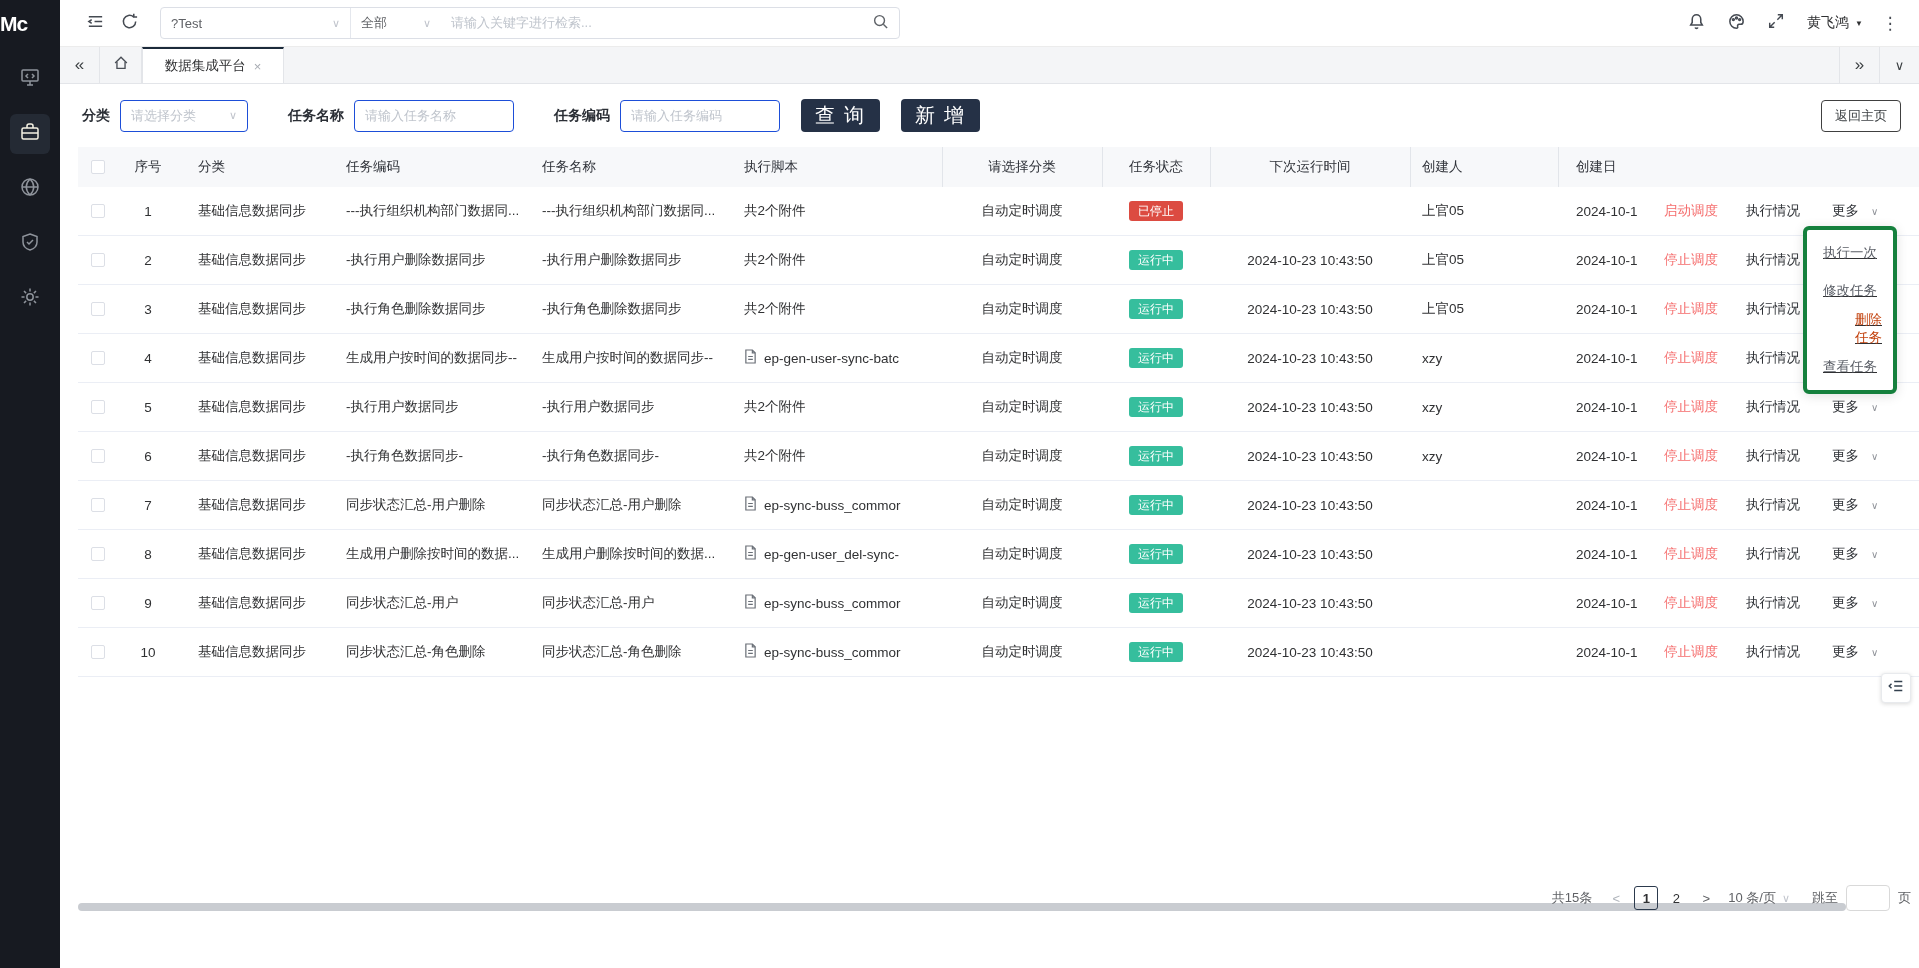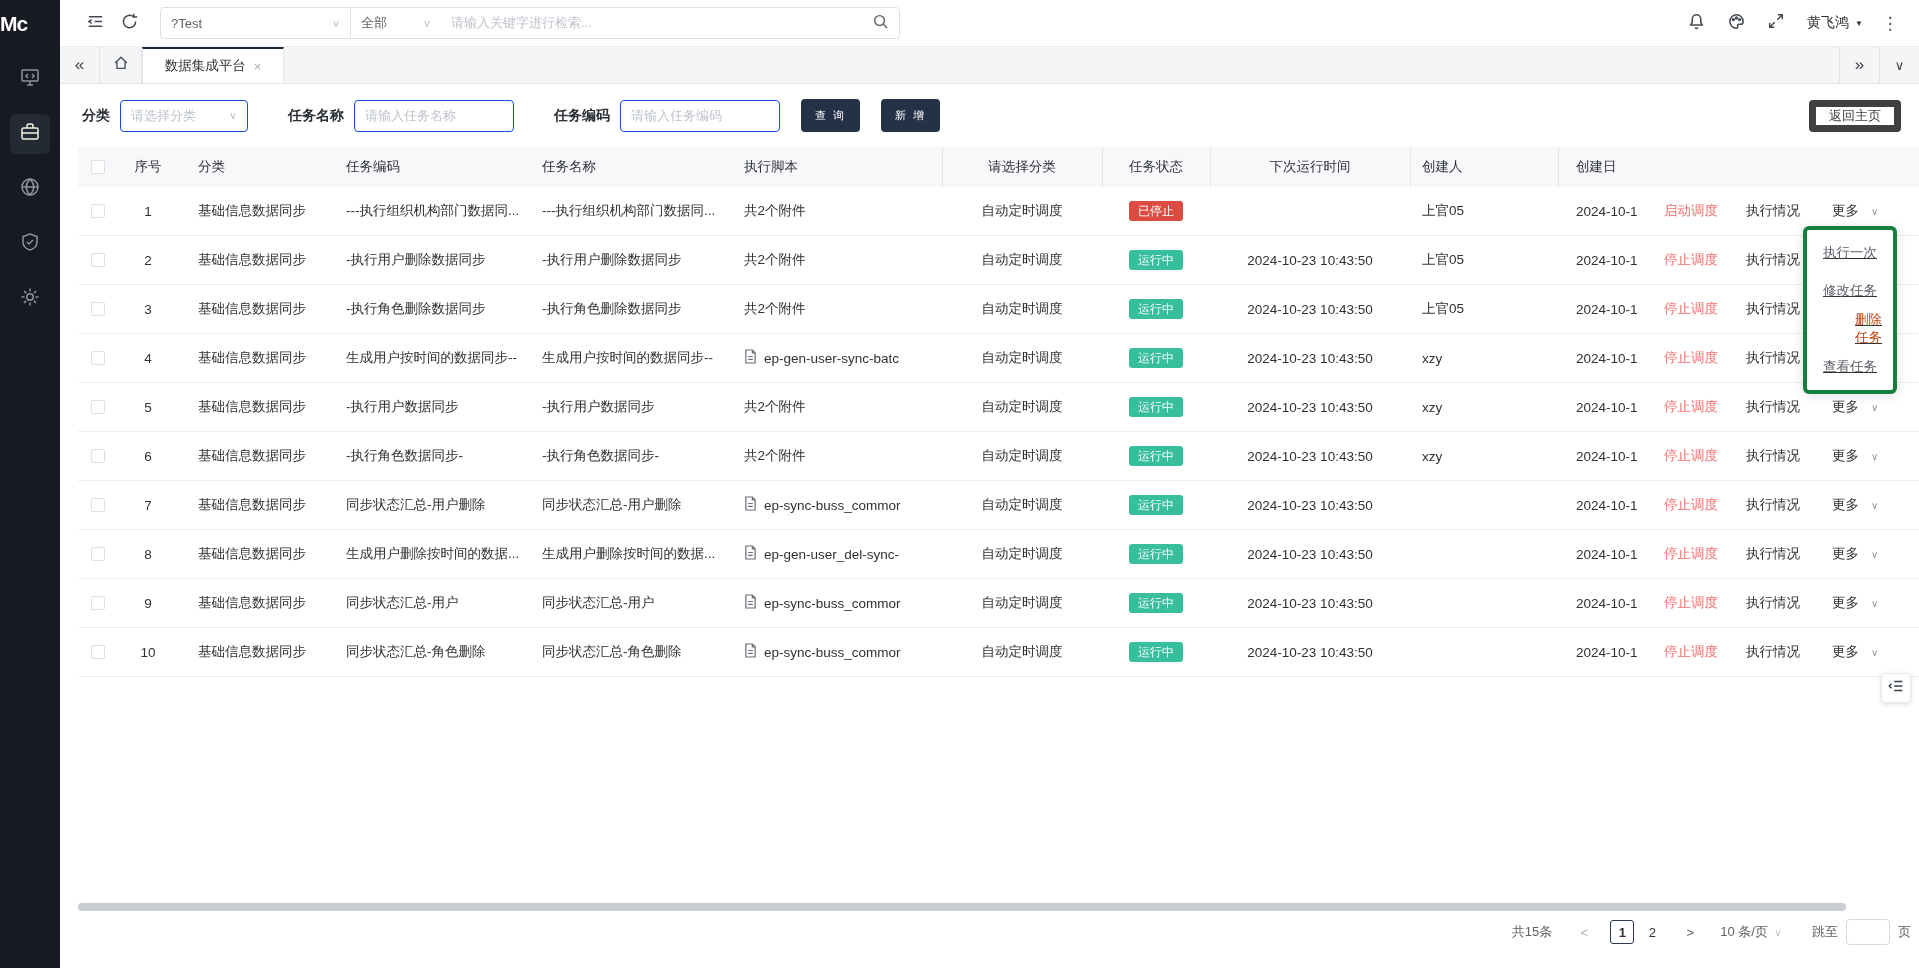--- a/index.html
+++ b/index.html
@@ -51,22 +51,22 @@
   
   .filterbar { height:63px; background:#fff; display:flex; align-items:center; padding:0 18px 0 22px; }
   .f-label { font-size:14px; color:#2b2f36; font-weight:600; margin-right:10px; white-space:nowrap; }
   .f-select, .f-input { height:32px; border:1px solid #1d4ed8; border-radius:4px; background:#fff;
     display:flex; align-items:center; padding:0 10px; font-size:13px; color:#bfc4cc; }
   .f-select { width:128px; justify-content:space-between; }
   .f-select .caret { color:#c0c4cc; font-size:11px; }
   .f-input { width:160px; }
   .gap-lg { margin-left:40px; }
   .btn-primary { height:33px; padding:0 14px; background:#253146; color:#fff; border:none; border-radius:4px;
-    font-size:11px; margin-left:21px; letter-spacing:2px; font-family:Liberation Sans, sans-serif; }
-  .btn-plain { height:32px; padding:0 13px; background:#fff; color:#3c4043; border:7px solid #404040; border-radius:4px;
+    font-size:20px; margin-left:21px; letter-spacing:2px; font-family:Liberation Serif, serif; }
+  .btn-plain { height:32px; padding:0 13px; background:#fff; color:#3c4043; border:1px solid #404040; border-radius:4px;
     font-size:13px; margin-left:auto; font-family:inherit; }
 
   
   .table { margin-left:18px; width:1841px; }
   .tr { display:grid; grid-template-columns:40px 60px 148px 196px 202px 218px 160px 108px 200px 148px 88px 273px; align-items:center; }
   .thead { height:40px; background:#f7f8fa; color:#30333a; font-weight:500; font-size:13.5px; }
   .thead .cell.sep { box-shadow:inset 1px 0 0 #e2e5ea; }
   .trow { height:49px; border-bottom:1px solid #ebeef5; font-size:13.5px; color:#303133; }
   .cell { padding-left:20px; white-space:nowrap; overflow:hidden; height:100%; display:flex; align-items:center; }
   .cell.center { justify-content:center; padding-left:0; }
@@ -95,21 +95,21 @@
 
   
   .hscroll { position:absolute; left:78px; top:903px; width:1768px; height:8px; border-radius:4px; background:#c9ccd1; z-index:10; }
 
   
   .float-btn { position:absolute; left:1881px; top:673px; width:30px; height:30px; background:#fff; border:1px solid #e8eaed;
     border-radius:4px; box-shadow:0 1px 4px rgba(0,0,0,.15); display:flex; align-items:center; justify-content:center; z-index:20; }
   .float-btn svg { stroke:#33404e; fill:none; stroke-width:1.6; }
 
   
-  .pager { position:absolute; right:8px; top:918px; height:28px; display:flex; align-items:center; gap:16px; font-size:13px; color:#606266; z-index:10; }
+  .pager { position:absolute; right:8px; top:884px; height:28px; display:flex; align-items:center; gap:8px; font-size:13px; color:#606266; z-index:10; }
   .pg-total { margin-right:6px; }
   .pg-arrow { width:20px; text-align:center; font-size:13px; color:#aeb3ba; }
   .pg-arrow.on { color:#606266; }
   .pg-page { min-width:24px; height:24px; display:flex; align-items:center; justify-content:center; border-radius:3px; color:#303133; }
   .pg-page.active { border:1.5px solid #2c3a4d; font-weight:600; }
   .pg-size { display:flex; align-items:center; gap:6px; margin:0 4px; }
   .pg-size .caret { color:#c0c4cc; font-size:11px; }
   .pg-jump { display:flex; align-items:center; gap:8px; margin-left:10px; }
   .pg-input { width:44px; height:26px; border:1px solid #d9d9d9; border-radius:4px; background:#fff; }
 </style>

